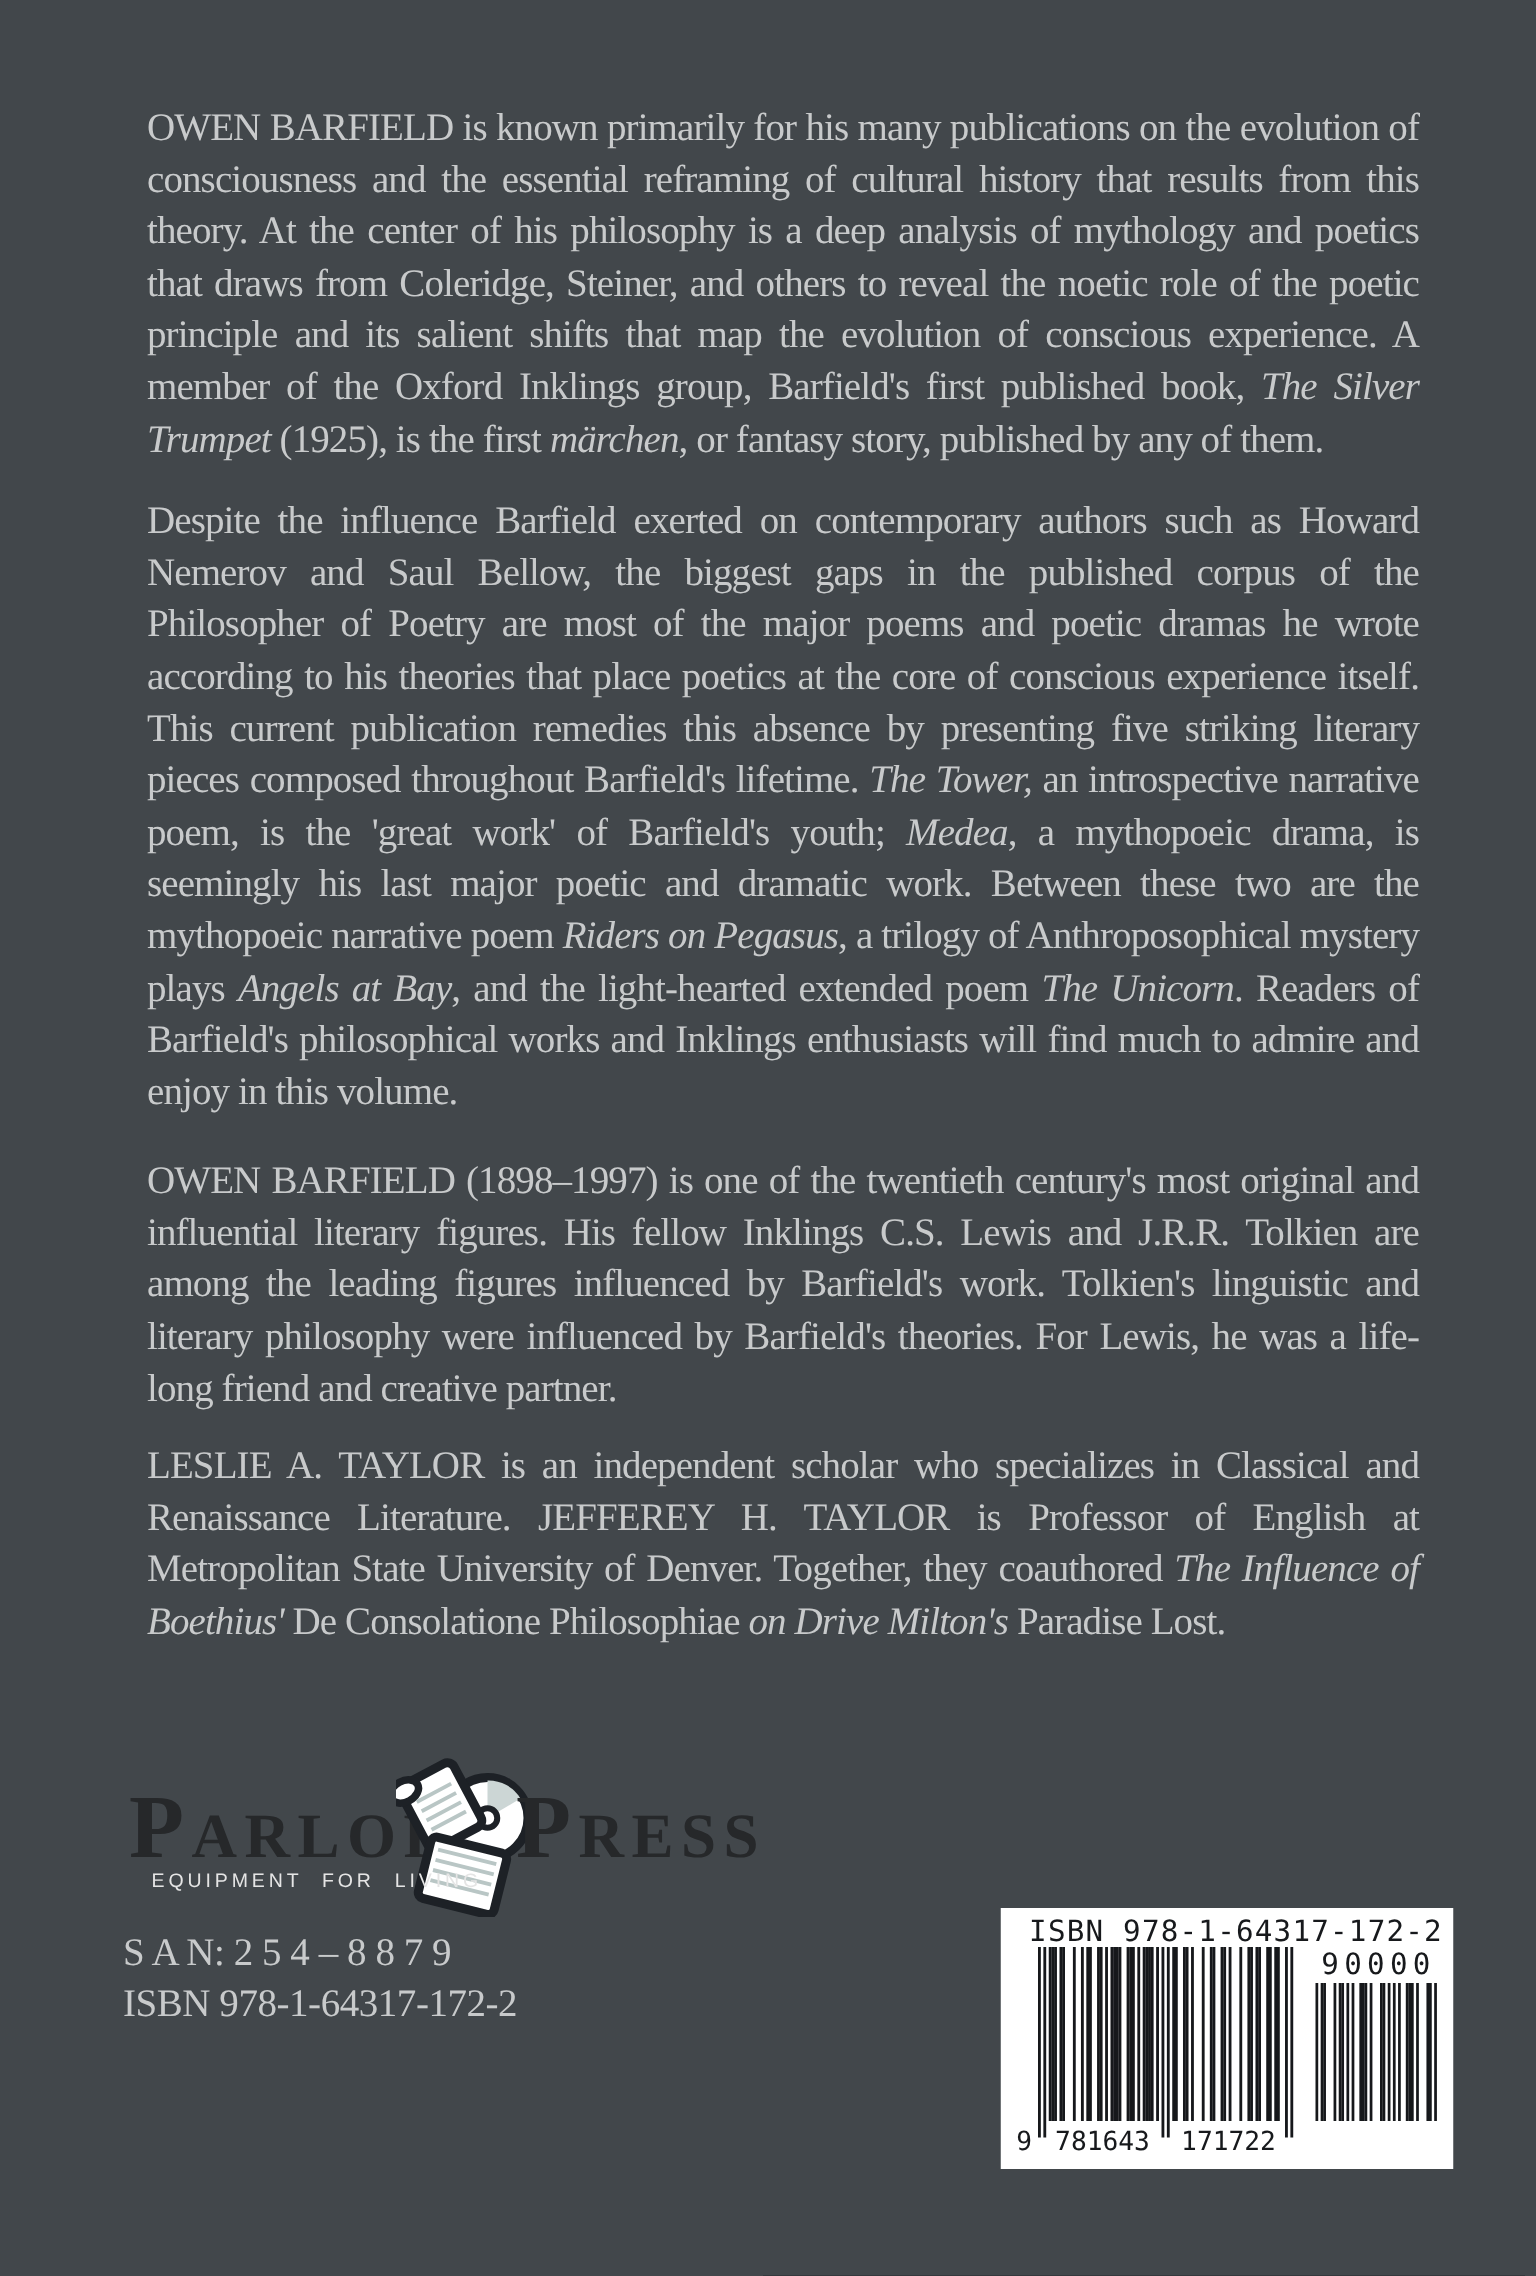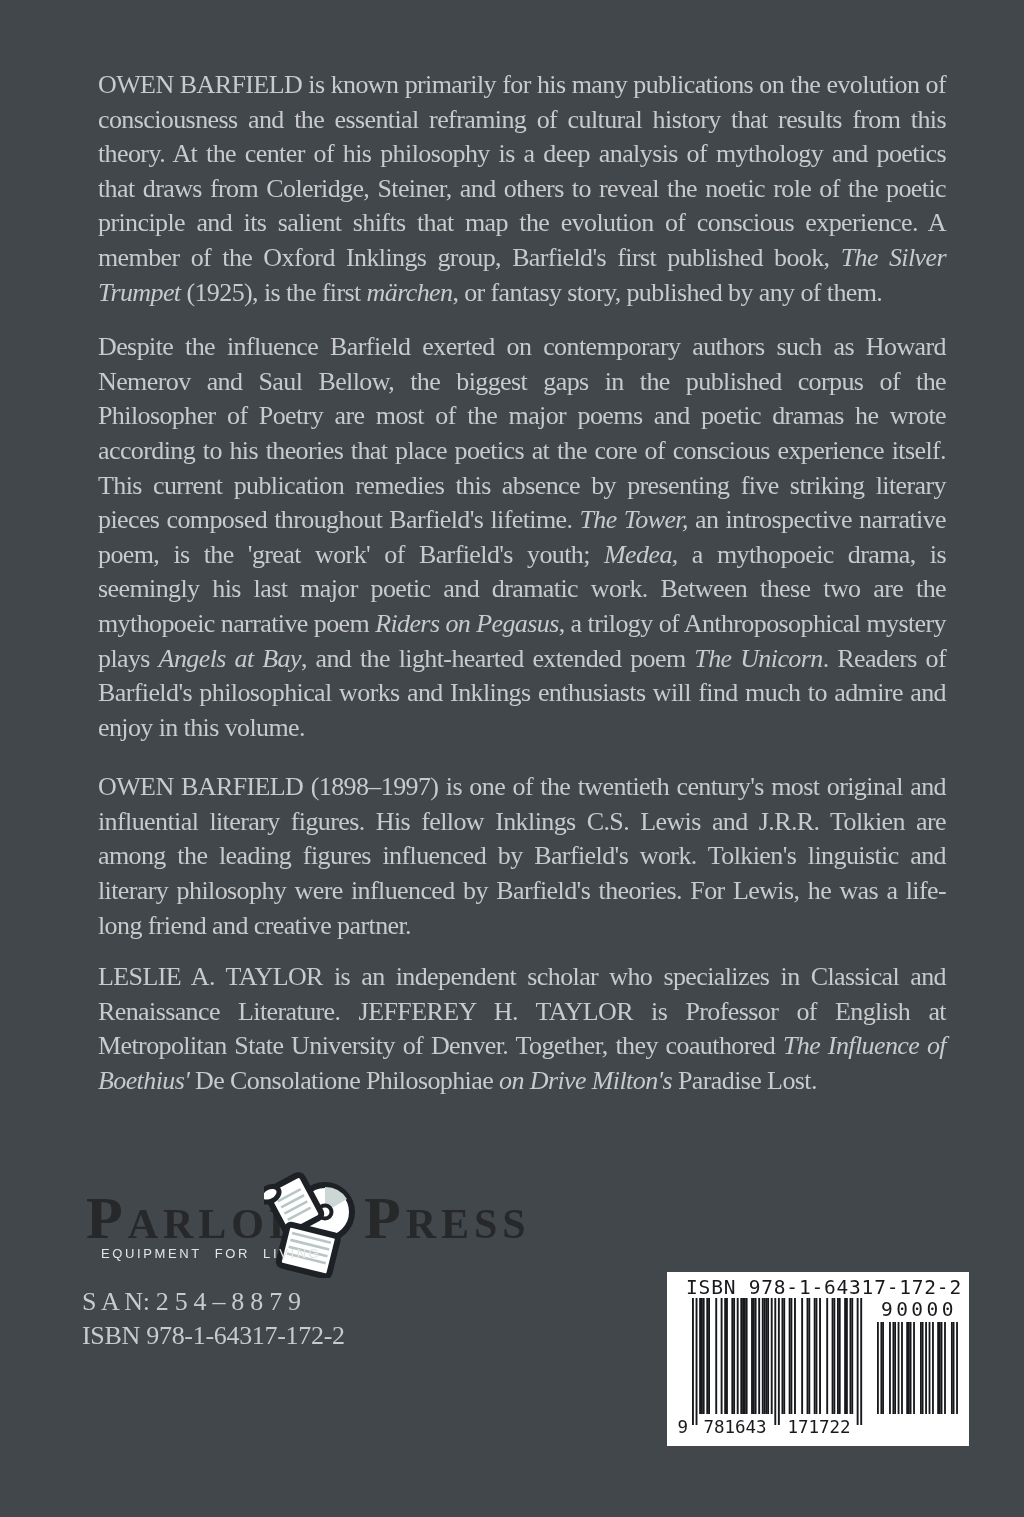--- a/index.html
+++ b/index.html
@@ -27,21 +27,21 @@
   .publisher{position:absolute;left:84px;top:1176px;width:440px;height:110px;}
   .logo-word{
     position:absolute;top:12px;
     font-variant:small-caps;
     font-size:60px;line-height:60px;
     letter-spacing:5px;
     color:#26282a;
     font-weight:700;
   }
   .logo-parlor{left:2px;}
-  .logo-press{left:280px;text-align:right;}
+  .logo-press{left:260px;text-align:right;}
   .logo-icon{position:absolute;left:180px;top:-4px;width:92px;height:106px;}
   .tagline{
     position:absolute;left:17px;top:70px;
     font-family:"Liberation Sans","DejaVu Sans",sans-serif;
     font-size:13px;letter-spacing:2.6px;word-spacing:7px;
     color:#e5e5e5;
   }
   
   .address{
     position:absolute;left:82px;top:1285px;

